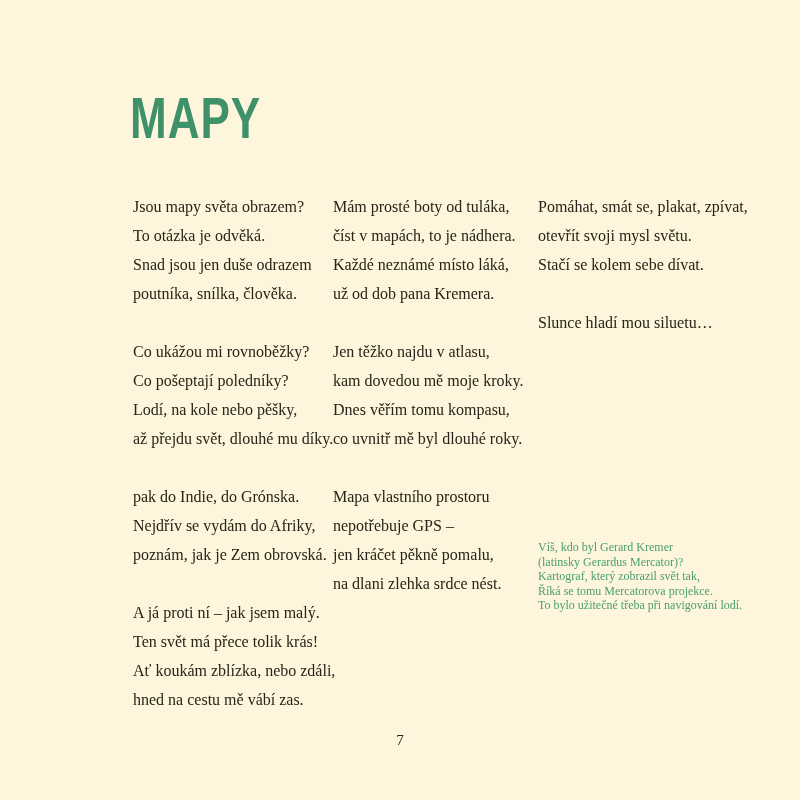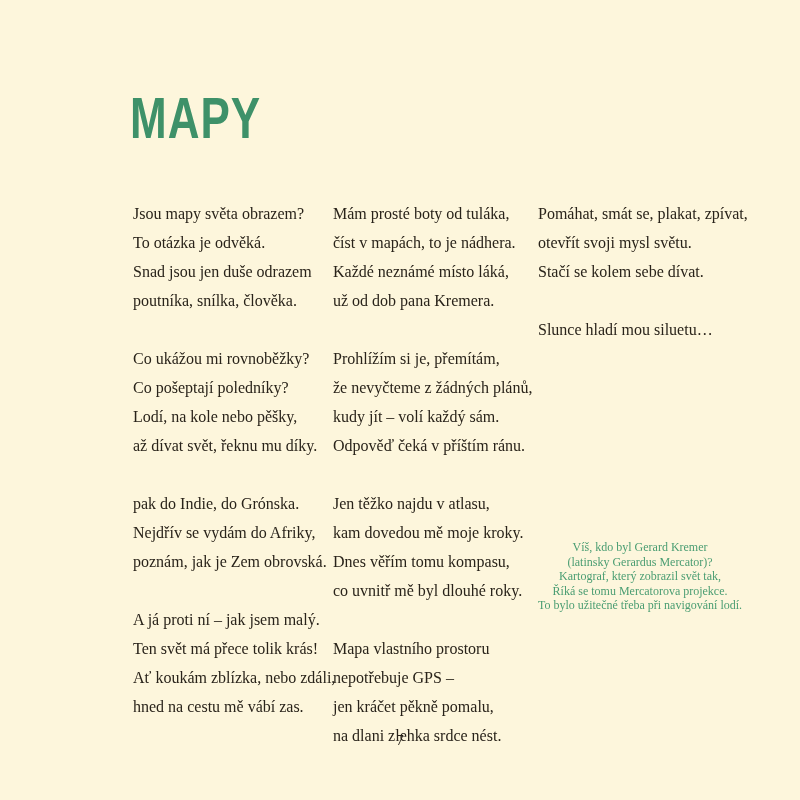--- a/index.html
+++ b/index.html
@@ -28,37 +28,36 @@
     transform-origin:top left;
   }
   .poem{
     position:absolute;left:133px;top:184px;
     display:flex;
   }
   .col{flex:none;}
   .col-1{width:200px;}
   .col-2{width:205px;}
   .col-3{width:229px;}
-  .stanza{margin:15px 0 29px 0;}
+  .stanza{margin:8px 0 29px 0;}
   .line{
     display:block;
     font-size:16px;
     line-height:29px;
     white-space:nowrap;
   }
   .note{
     position:absolute;left:538px;top:540px;
     color:var(--note-green);
   }
   .note .nline{
     display:block;
     font-size:12px;
     line-height:14.6px;
     white-space:nowrap;
-    text-align:center;
   }
   .folio{
     position:absolute;left:0;top:732px;width:800px;
     text-align:center;
     font-size:15px;
     color:var(--ink);
   }
 </style>
 </head>
 <body>
@@ -73,47 +72,41 @@
       <div class="stanza">
         <span class="line">Jsou mapy světa obrazem?</span>
         <span class="line">To otázka je odvěká.</span>
         <span class="line">Snad jsou jen duše odrazem</span>
         <span class="line">poutníka, snílka, člověka.</span>
       </div>
       <div class="stanza">
         <span class="line">Co ukážou mi rovnoběžky?</span>
         <span class="line">Co pošeptají poledníky?</span>
         <span class="line">Lodí, na kole nebo pěšky,</span>
-        <span class="line">až dívat svět, řeknu mu díky.</span>
+        <span class="line">až přejdu svět, dlouhé mu díky.</span>
       </div>
       <div class="stanza">
         <span class="line">pak do Indie, do Grónska.</span>
         <span class="line">Nejdřív se vydám do Afriky,</span>
         <span class="line">poznám, jak je Zem obrovská.</span>
       </div>
       <div class="stanza">
         <span class="line">A já proti ní – jak jsem malý.</span>
         <span class="line">Ten svět má přece tolik krás!</span>
         <span class="line">Ať koukám zblízka, nebo zdáli,</span>
         <span class="line">hned na cestu mě vábí zas.</span>
       </div>
     </div>
 
     <div class="col col-2">
       <div class="stanza">
         <span class="line">Mám prosté boty od tuláka,</span>
         <span class="line">číst v mapách, to je nádhera.</span>
         <span class="line">Každé neznámé místo láká,</span>
         <span class="line">už od dob pana Kremera.</span>
-      </div>
-      <div class="stanza">
-        <span class="line">Prohlížím si je, přemítám,</span>
-        <span class="line">že nevyčteme z žádných plánů,</span>
-        <span class="line">kudy jít – volí každý sám.</span>
-        <span class="line">Odpověď čeká v příštím ránu.</span>
       </div>
       <div class="stanza">
         <span class="line">Jen těžko najdu v atlasu,</span>
         <span class="line">kam dovedou mě moje kroky.</span>
         <span class="line">Dnes věřím tomu kompasu,</span>
         <span class="line">co uvnitř mě byl dlouhé roky.</span>
       </div>
       <div class="stanza">
         <span class="line">Mapa vlastního prostoru</span>
         <span class="line">nepotřebuje GPS –</span>

